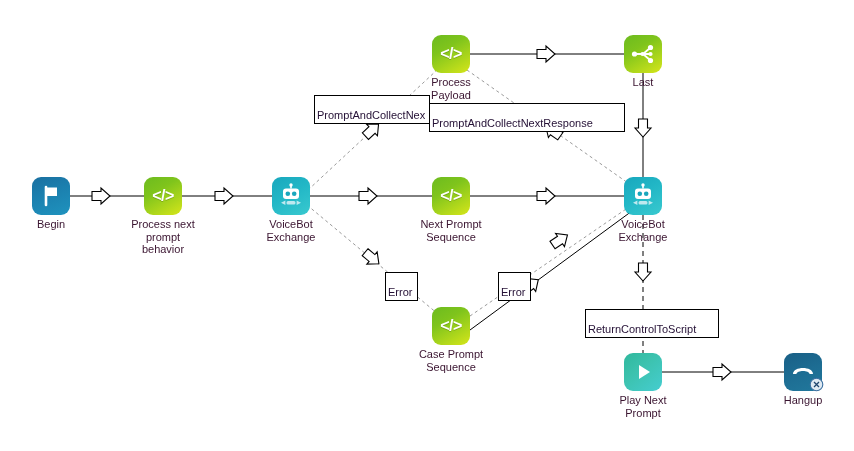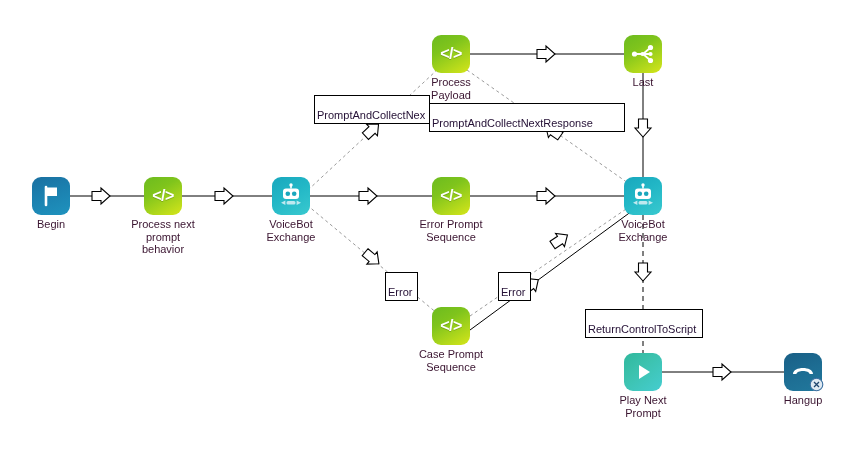--- a/index.html
+++ b/index.html
@@ -202,21 +202,21 @@
       </svg>
     </div>
     <div class="node-label">VoiceBot
 Exchange</div>
   </div>
 
   <div class="node" style="left:451px; top:196px;">
     <div class="node-icon ico-green">
       <span class="code-glyph">&lt;/&gt;</span>
     </div>
-    <div class="node-label">Error Prompt
+    <div class="node-label">Next Prompt
 Sequence</div>
   </div>
 
   <div class="node" style="left:643px; top:196px;">
     <div class="node-icon ico-teal">
       <svg width="28" height="28" viewBox="0 0 28 28">
         <line x1="14" y1="3" x2="14" y2="6.5" stroke="#fff" stroke-width="1.6"></line>
         <circle cx="14" cy="3" r="1.7" fill="#fff"></circle>
         <rect x="6" y="6.5" width="16" height="10.5" rx="3" fill="#fff"></rect>
         <circle cx="10.8" cy="11.7" r="2.3" fill="#19a7bd"></circle>
@@ -284,15 +284,15 @@
   </div>
 
   <div class="edge-label" style="left:314px; top:95px; width:116px;">PromptAndCollectNex</div>
 
   <div class="edge-label" style="left:429px; top:103px; width:196px;">PromptAndCollectNextResponse</div>
 
   <div class="edge-label" style="left:385px; top:272px; width:33px;">Error</div>
 
   <div class="edge-label" style="left:498px; top:272px; width:33px;">Error</div>
 
-  <div class="edge-label" style="left:585px; top:309px; width:118px;">ReturnControlToScript</div>
+  <div class="edge-label" style="left:585px; top:309px; width:134px;">ReturnControlToScript</div>
 
 </div>
 
 </body></html>

